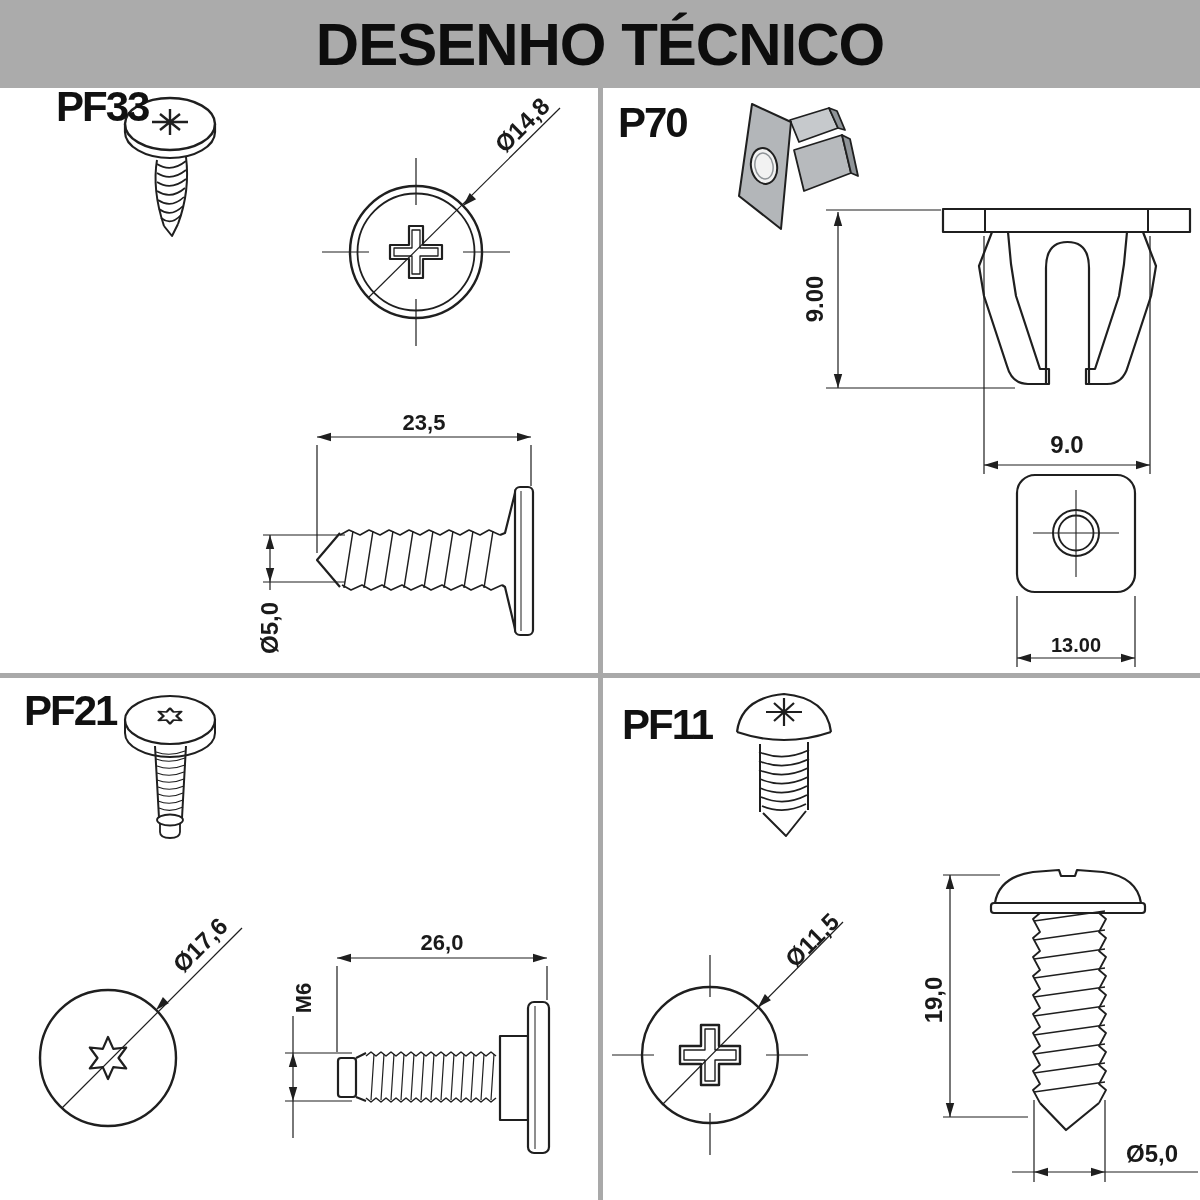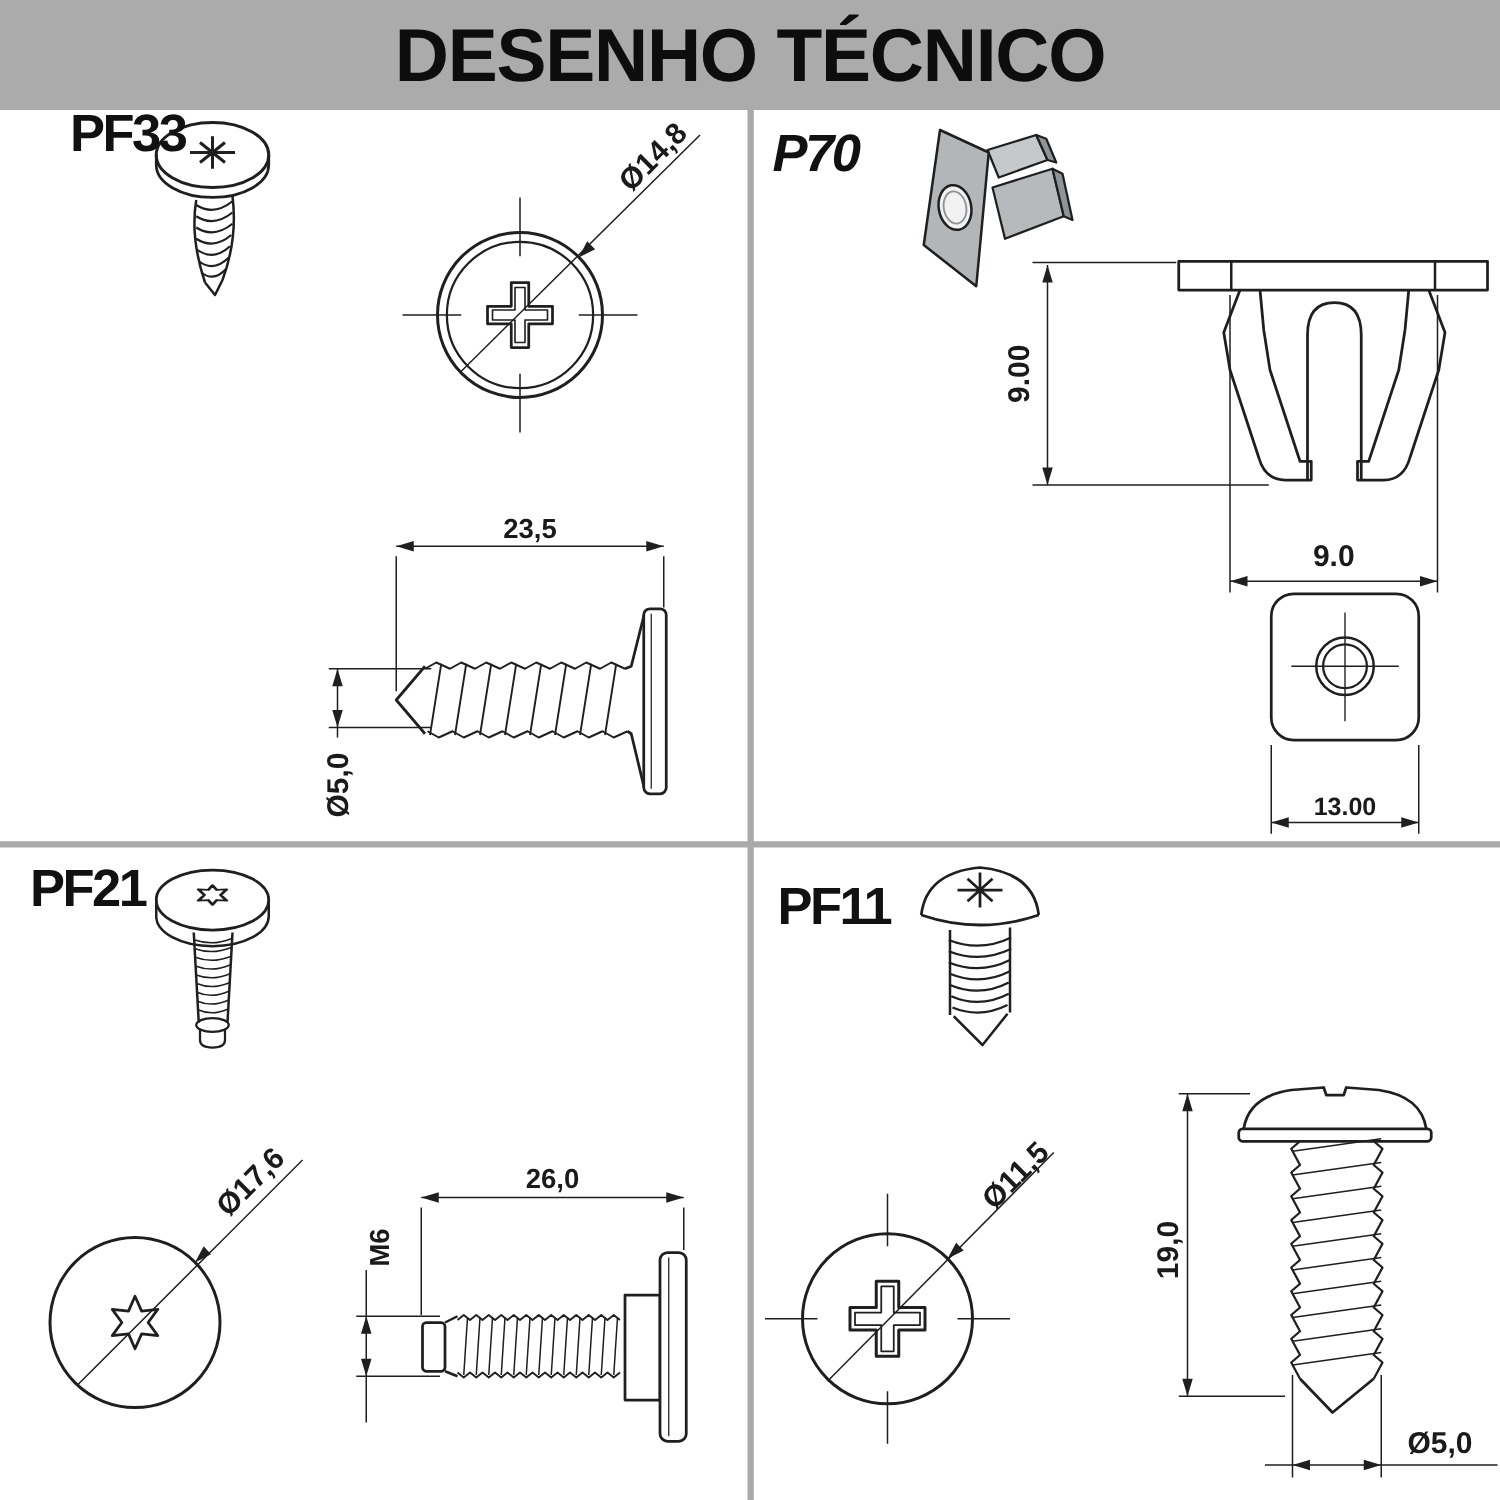--- a/index.html
+++ b/index.html
@@ -189,17 +189,17 @@
   </svg>
 
   <div class="header">
     <span class="title">DESENHO TÉCNICO</span>
   </div>
 
   <div class="divider-v"></div>
   <div class="divider-h"></div>
 
   <div class="part-label" style="left:20px;top:86px;margin-left:36px;">PF33</div>
-  <div class="part-label" style="left:618px;top:102px;font-style:italic;">P70</div>
+  <div class="part-label" style="left:618px;top:102px;">P70</div>
   <div class="part-label" style="left:24px;top:690px;text-align:right;">PF21</div>
   <div class="part-label" style="left:622px;top:704px;">PF11</div>
 
 </div>
 
 </body></html>

